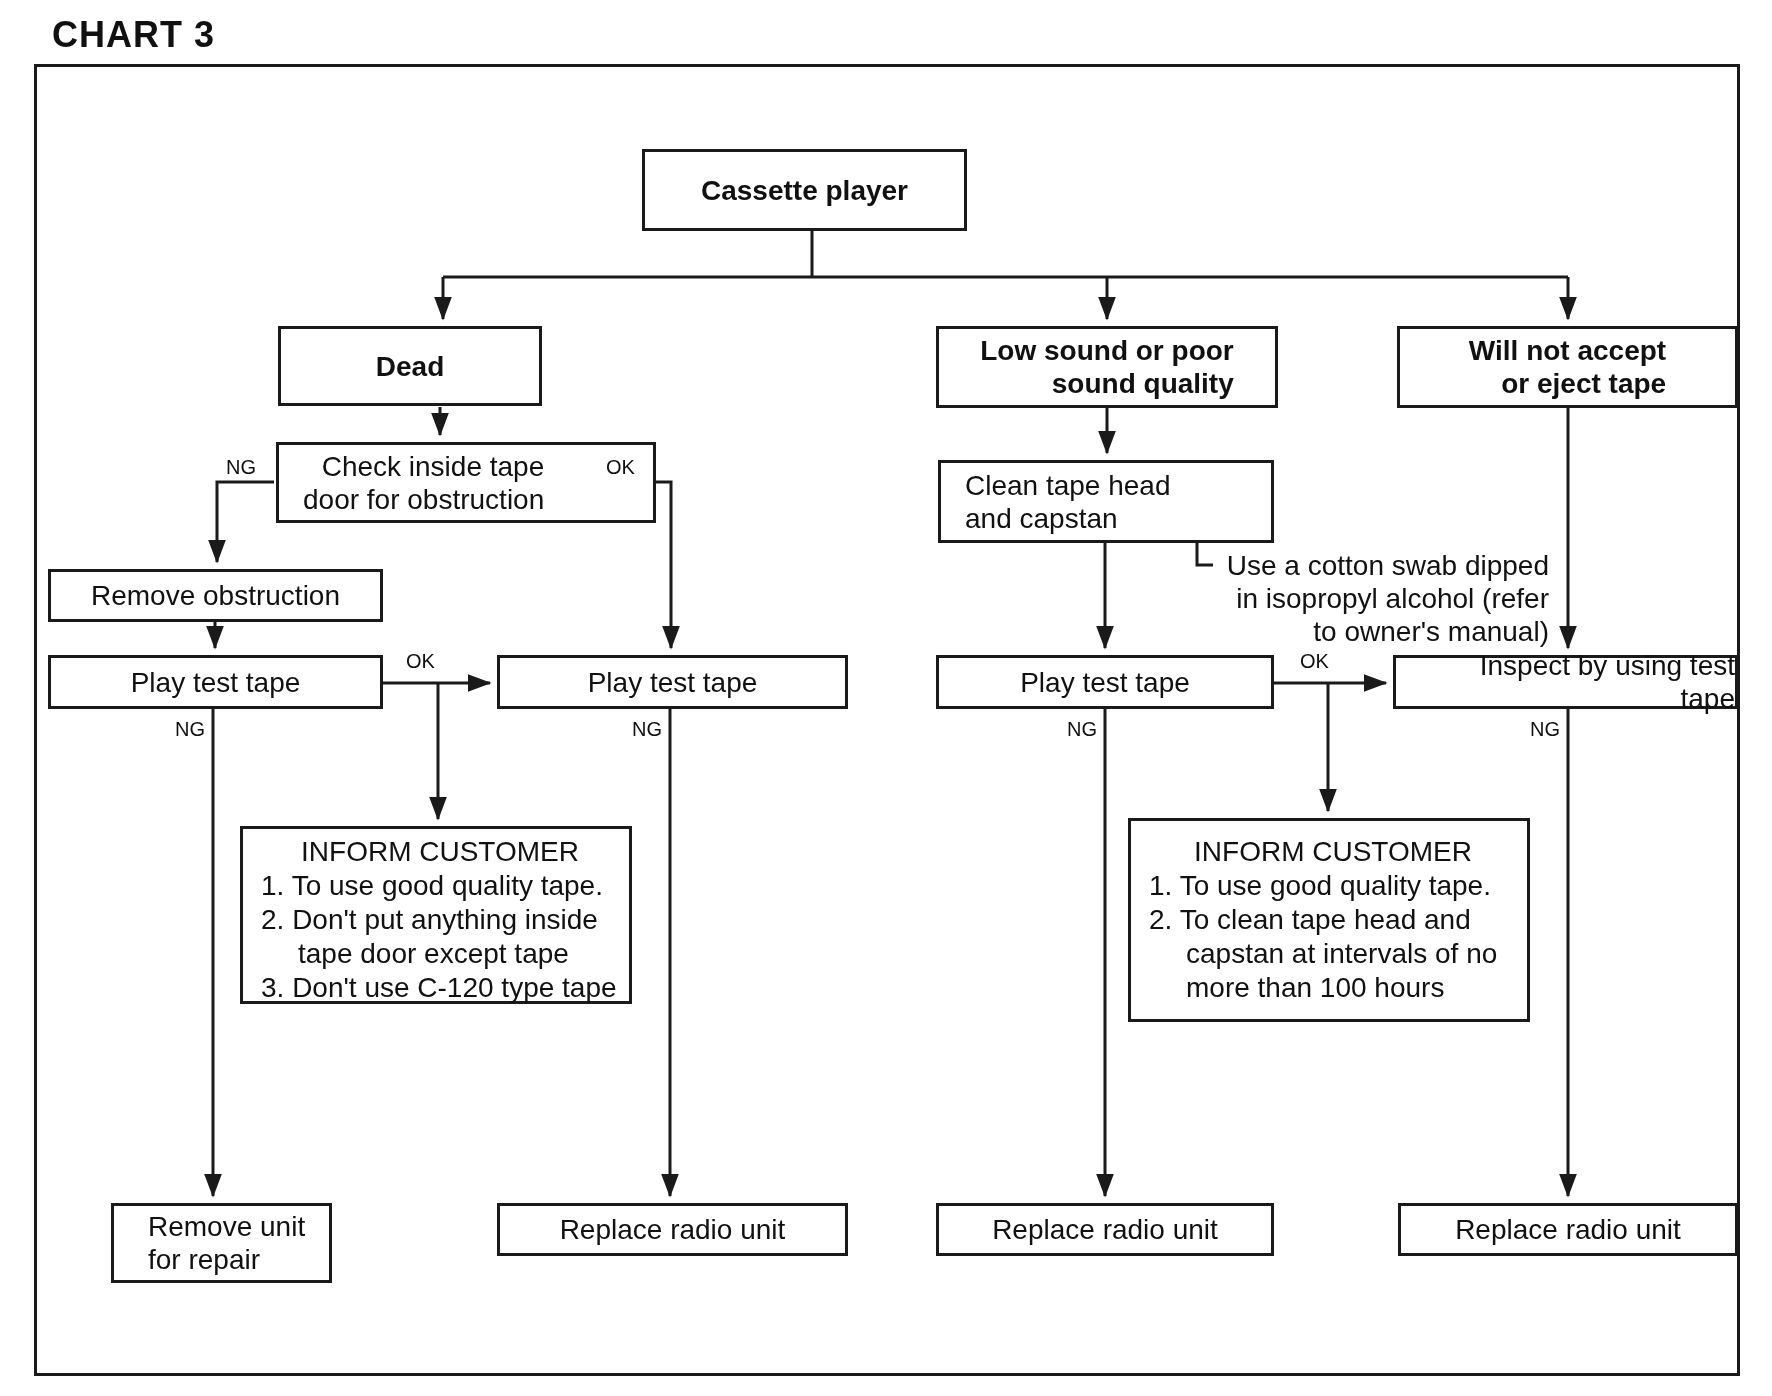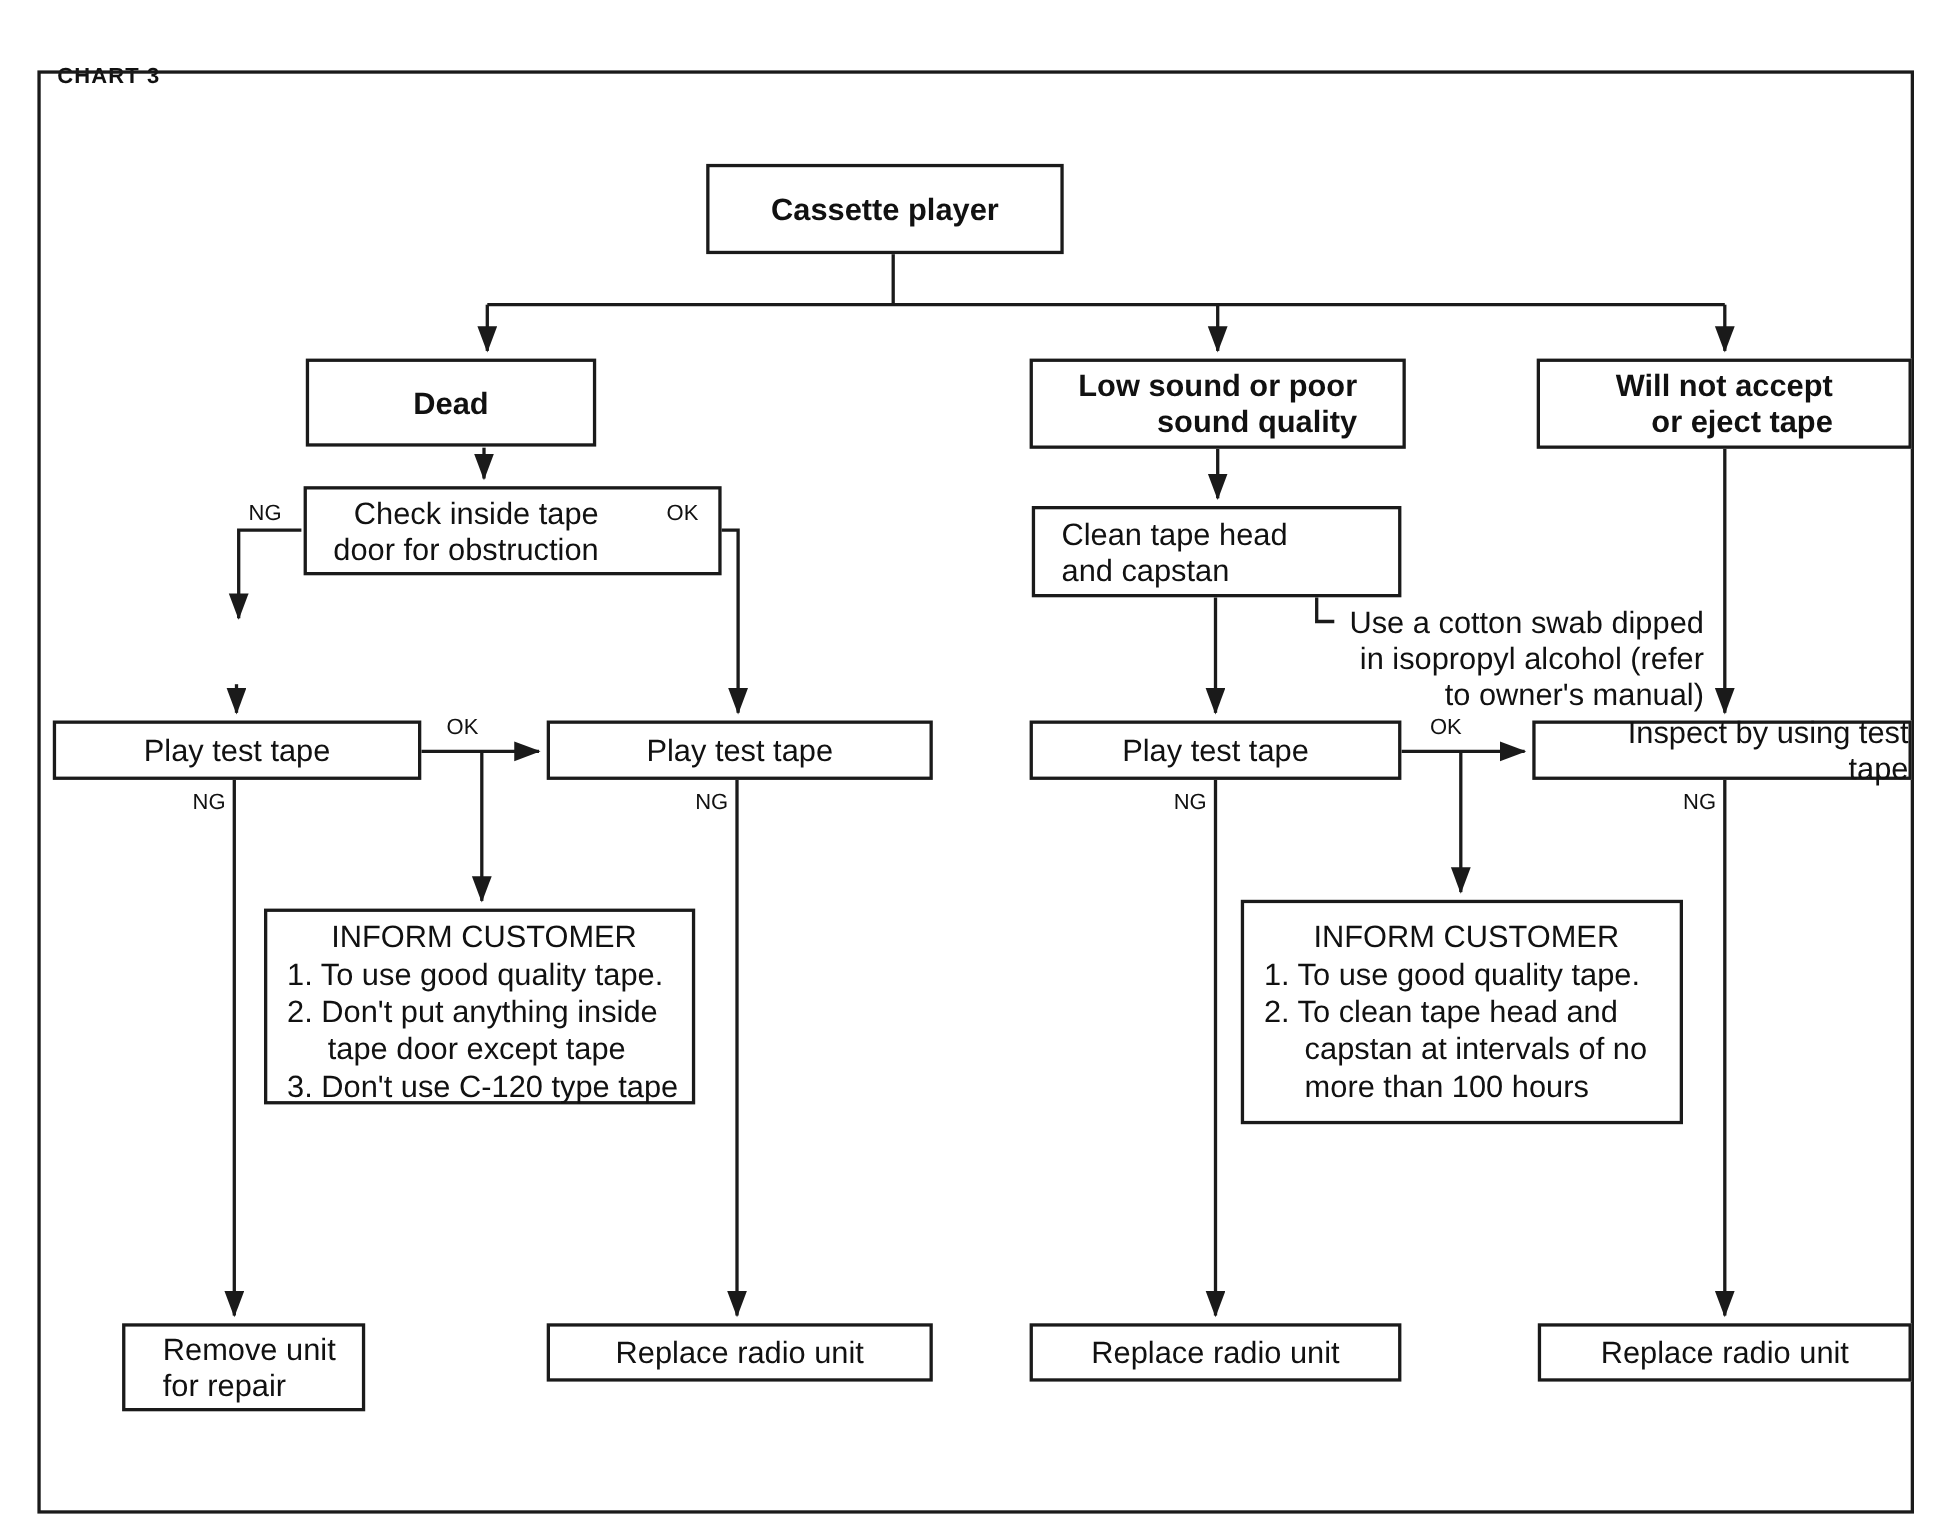--- a/index.html
+++ b/index.html
@@ -1,21 +1,21 @@
 <!DOCTYPE html>
 <html><head>
 <meta charset="utf-8">
 <style>
   html,body{margin:0;padding:0;background:#ffffff;}
   .stage{
     position:relative;width:1772px;height:1396px;background:#ffffff;
     font-family:"Liberation Sans","DejaVu Sans",sans-serif;color:#111;
     overflow:hidden;
   }
-  .chart-title{position:absolute;left:52px;top:14px;font-size:20px;font-weight:bold;letter-spacing:1px;margin-top:44px;}
+  .chart-title{position:absolute;left:52px;top:14px;font-size:36px;font-weight:bold;letter-spacing:1px;}
   .outer-border{position:absolute;left:34px;top:64px;width:1706px;height:1312px;border:3px solid #1a1a1a;box-sizing:border-box;}
   svg.wires{position:absolute;left:0;top:0;width:1772px;height:1396px;}
   .node{
     position:absolute;box-sizing:border-box;border:3px solid #1a1a1a;background:#ffffff;
     display:flex;align-items:center;justify-content:center;text-align:right;
     font-size:28px;line-height:33px;white-space:pre-line;
   }
   .node.bold{font-weight:bold;}
   .node.left{justify-content:flex-start;text-align:left;padding-left:24px;}
   .edge-label{position:absolute;font-size:20px;line-height:30px;}
@@ -81,20 +81,21 @@
 
   <div class="node left" style="left:276px;top:442px;width:380px;height:81px;text-align:right;">Check inside tape
 door for obstruction</div>
   <div class="node left" style="left:938px;top:460px;width:336px;height:83px;">Clean tape head
 and capstan</div>
 
   <div class="note-text" style="left:1219px;top:549px;width:330px;">Use a cotton swab dipped
 in isopropyl alcohol (refer
 to owner's manual)</div>
 
+  <div class="node" style="left:48px;top:569px;width:335px;height:53px;">Remove obstruction</div>
 
   <div class="node" style="left:48px;top:655px;width:335px;height:54px;">Play test tape</div>
   <div class="node" style="left:497px;top:655px;width:351px;height:54px;">Play test tape</div>
   <div class="node" style="left:936px;top:655px;width:338px;height:54px;">Play test tape</div>
   <div class="node" style="left:1393px;top:655px;width:345px;height:54px;padding-left:28px;">Inspect by using test tape</div>
 
   <div class="inform" style="left:240px;top:826px;width:392px;height:178px;">
     <div class="inform-heading">INFORM CUSTOMER</div>
     <div class="inform-item">1. To use good quality tape.</div>
     <div class="inform-item">2. Don't put anything inside

